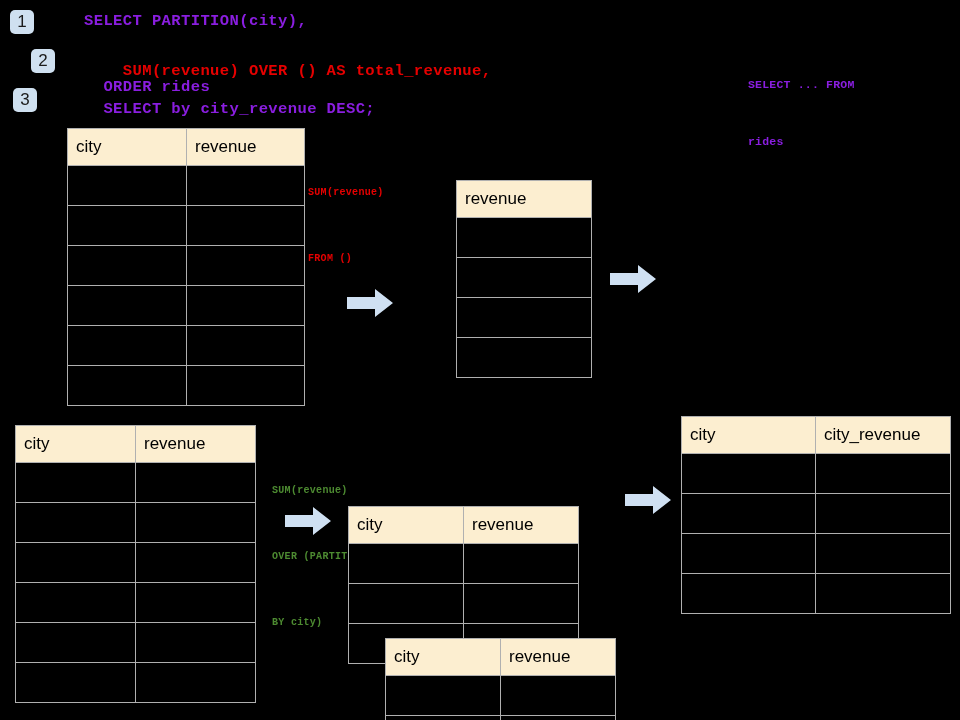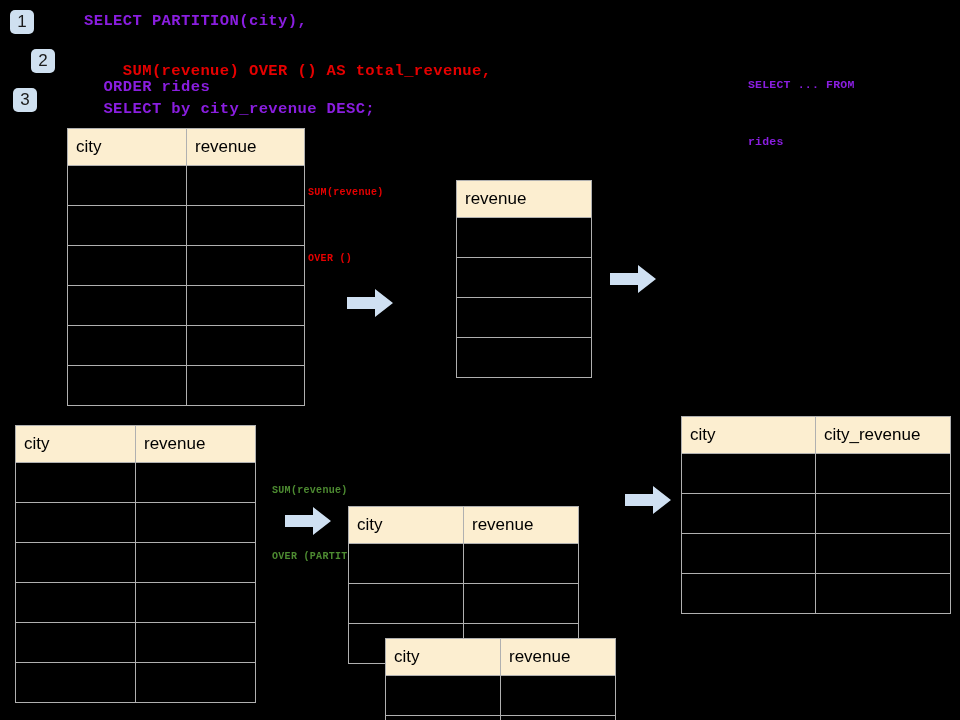--- a/index.html
+++ b/index.html
@@ -115,26 +115,27 @@
   <div class="sql sql-purple" style="left:84px; top:78px;">  ORDER rides</div>
   <div class="sql sql-purple" style="left:84px; top:100px;">  SELECT by city_revenue DESC;</div>
 
   <div class="sql-side" style="left:748px; top:37px;">
     <div>SELECT ... FROM</div>
     <div>rides</div>
   </div>
 
   <div class="annot annot-red" style="left:308px; top:138px;">
     <div>SUM(revenue)</div>
-    <div>OVER ()</div>
+    <div>FROM ()</div>
   </div>
 
   <div class="annot annot-green" style="left:272px; top:436px;">
     <div>SUM(revenue)</div>
     <div>OVER (PARTITION</div>
+    <div>BY city)</div>
   </div>
 
   <table class="tbl" style="left:67px; top:128px; width:237px;">
     <colgroup>
         <col style="width:119px;">
         <col style="width:118px;">
       </colgroup>
     <thead>
       <tr>
         <th>city</th>

